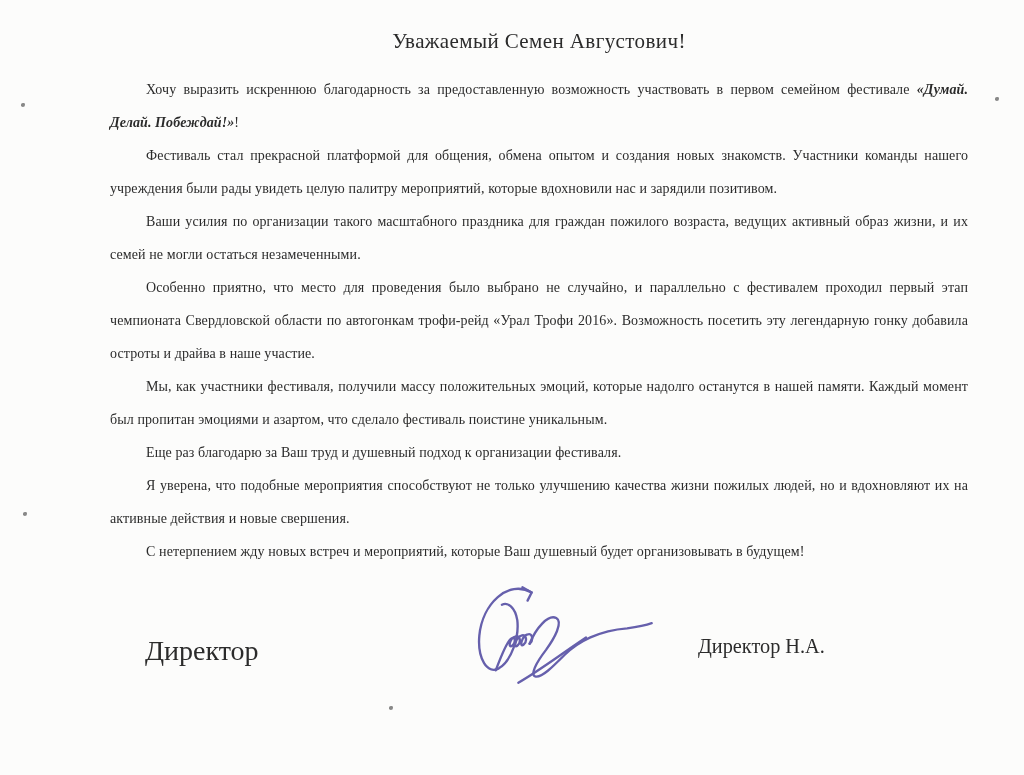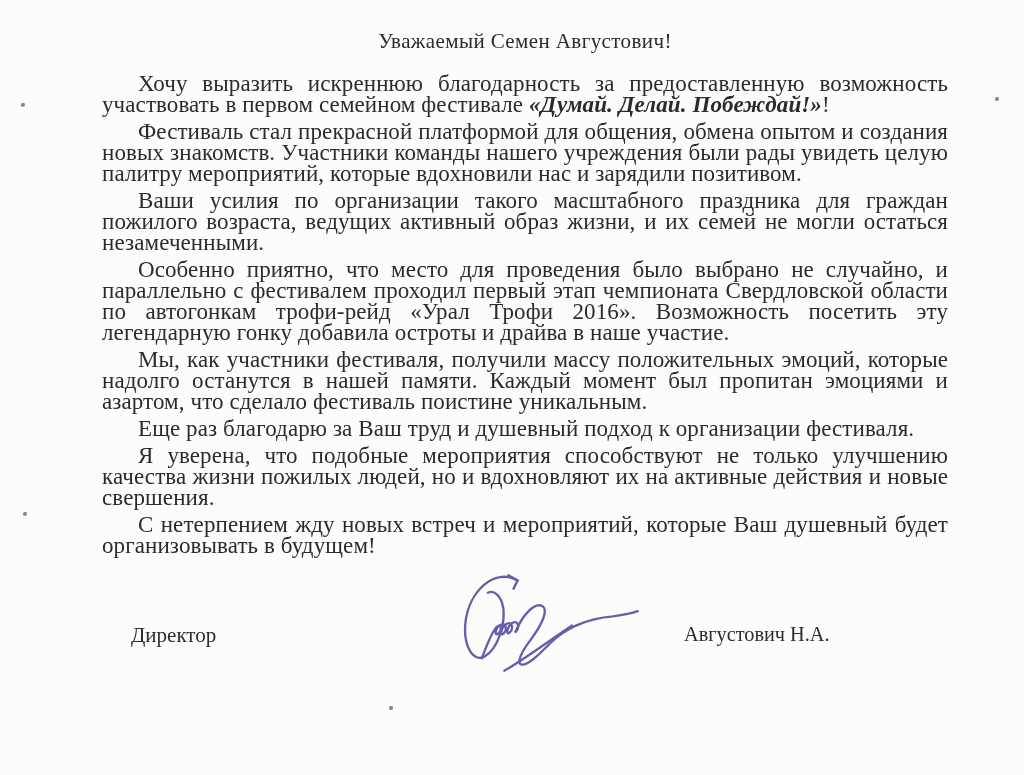--- a/index.html
+++ b/index.html
@@ -12,54 +12,54 @@
     width: 1024px;
     height: 775px;
     margin: 0 auto;
     background: var(--paper, #fcfcfb);
     overflow: hidden;
     font-family: "Liberation Serif", "DejaVu Serif", serif;
     color: var(--ink, #2b2b2b);
   }
   .content {
     position: absolute;
-    left: 96px;
+    left: 110px;
     top: 26px;
     width: 858px;
   }
   .salutation {
     margin: 0 0 17px 0;
     font-size: 21px;
     font-weight: normal;
     line-height: 30px;
     text-align: center;
     letter-spacing: 0.4px;
   }
   .para {
-    margin: 6px;
-    font-size: 23px;
-    line-height: 21px;
+    margin: 0;
+    font-size: 14px;
+    line-height: 33px;
     text-align: justify;
     text-indent: 36px;
     letter-spacing: 0.1px;
   }
   .para .bi {
     font-weight: bold;
     font-style: italic;
   }
   .sign-row {
     position: relative;
     height: 120px;
     margin-top: 12px;
   }
   .signer-role {
     position: absolute;
     left: 35px;
     top: 55px;
-    font-size: 21px;
+    font-size: 28px;
   }
   .signer-name {
     position: absolute;
     left: 588px;
     top: 55px;
     font-size: 20.3px;
   }
   .signature-svg {
     position: absolute;
     left: 322px;
@@ -105,20 +105,20 @@
           <path d="M 97 16 L 88 11 M 97 16 L 93 24"></path>
 
           <path d="M 62 92 C 68 76 73 64 77 61 C 81 58 82 65 78 68 C 74 71 75 61 81 59 C 86 57 87 65 83 68 C 79 71 81 60 87 58 C 92 56 93 64 89 67 C 85 70 87 59 93 57 C 98 55 99 63 95 66"></path>
 
           <path d="M 95 66 C 101 51 113 37 121 41 C 128 45 119 61 111 72 C 101 85 95 97 101 98 C 107 99 117 89 129 77 C 142 64 163 53 190 51 C 198 50 206 49 214 46"></path>
 
           <path d="M 84 104 C 102 94 126 76 150 60"></path>
         </g>
       </svg>
 
-      <span class="signer-name">Августович Н.А.</span>
+      <span class="signer-name">Директор Н.А.</span>
     </div>
   </div>
 <div class="speck" style="left: 21px; top: 103px;"></div>
     <div class="speck" style="left: 23px; top: 512px;"></div>
     <div class="speck" style="left: 995px; top: 97px;"></div>
     <div class="speck" style="left: 389px; top: 706px;"></div>
   </div>
 
 </body></html>

